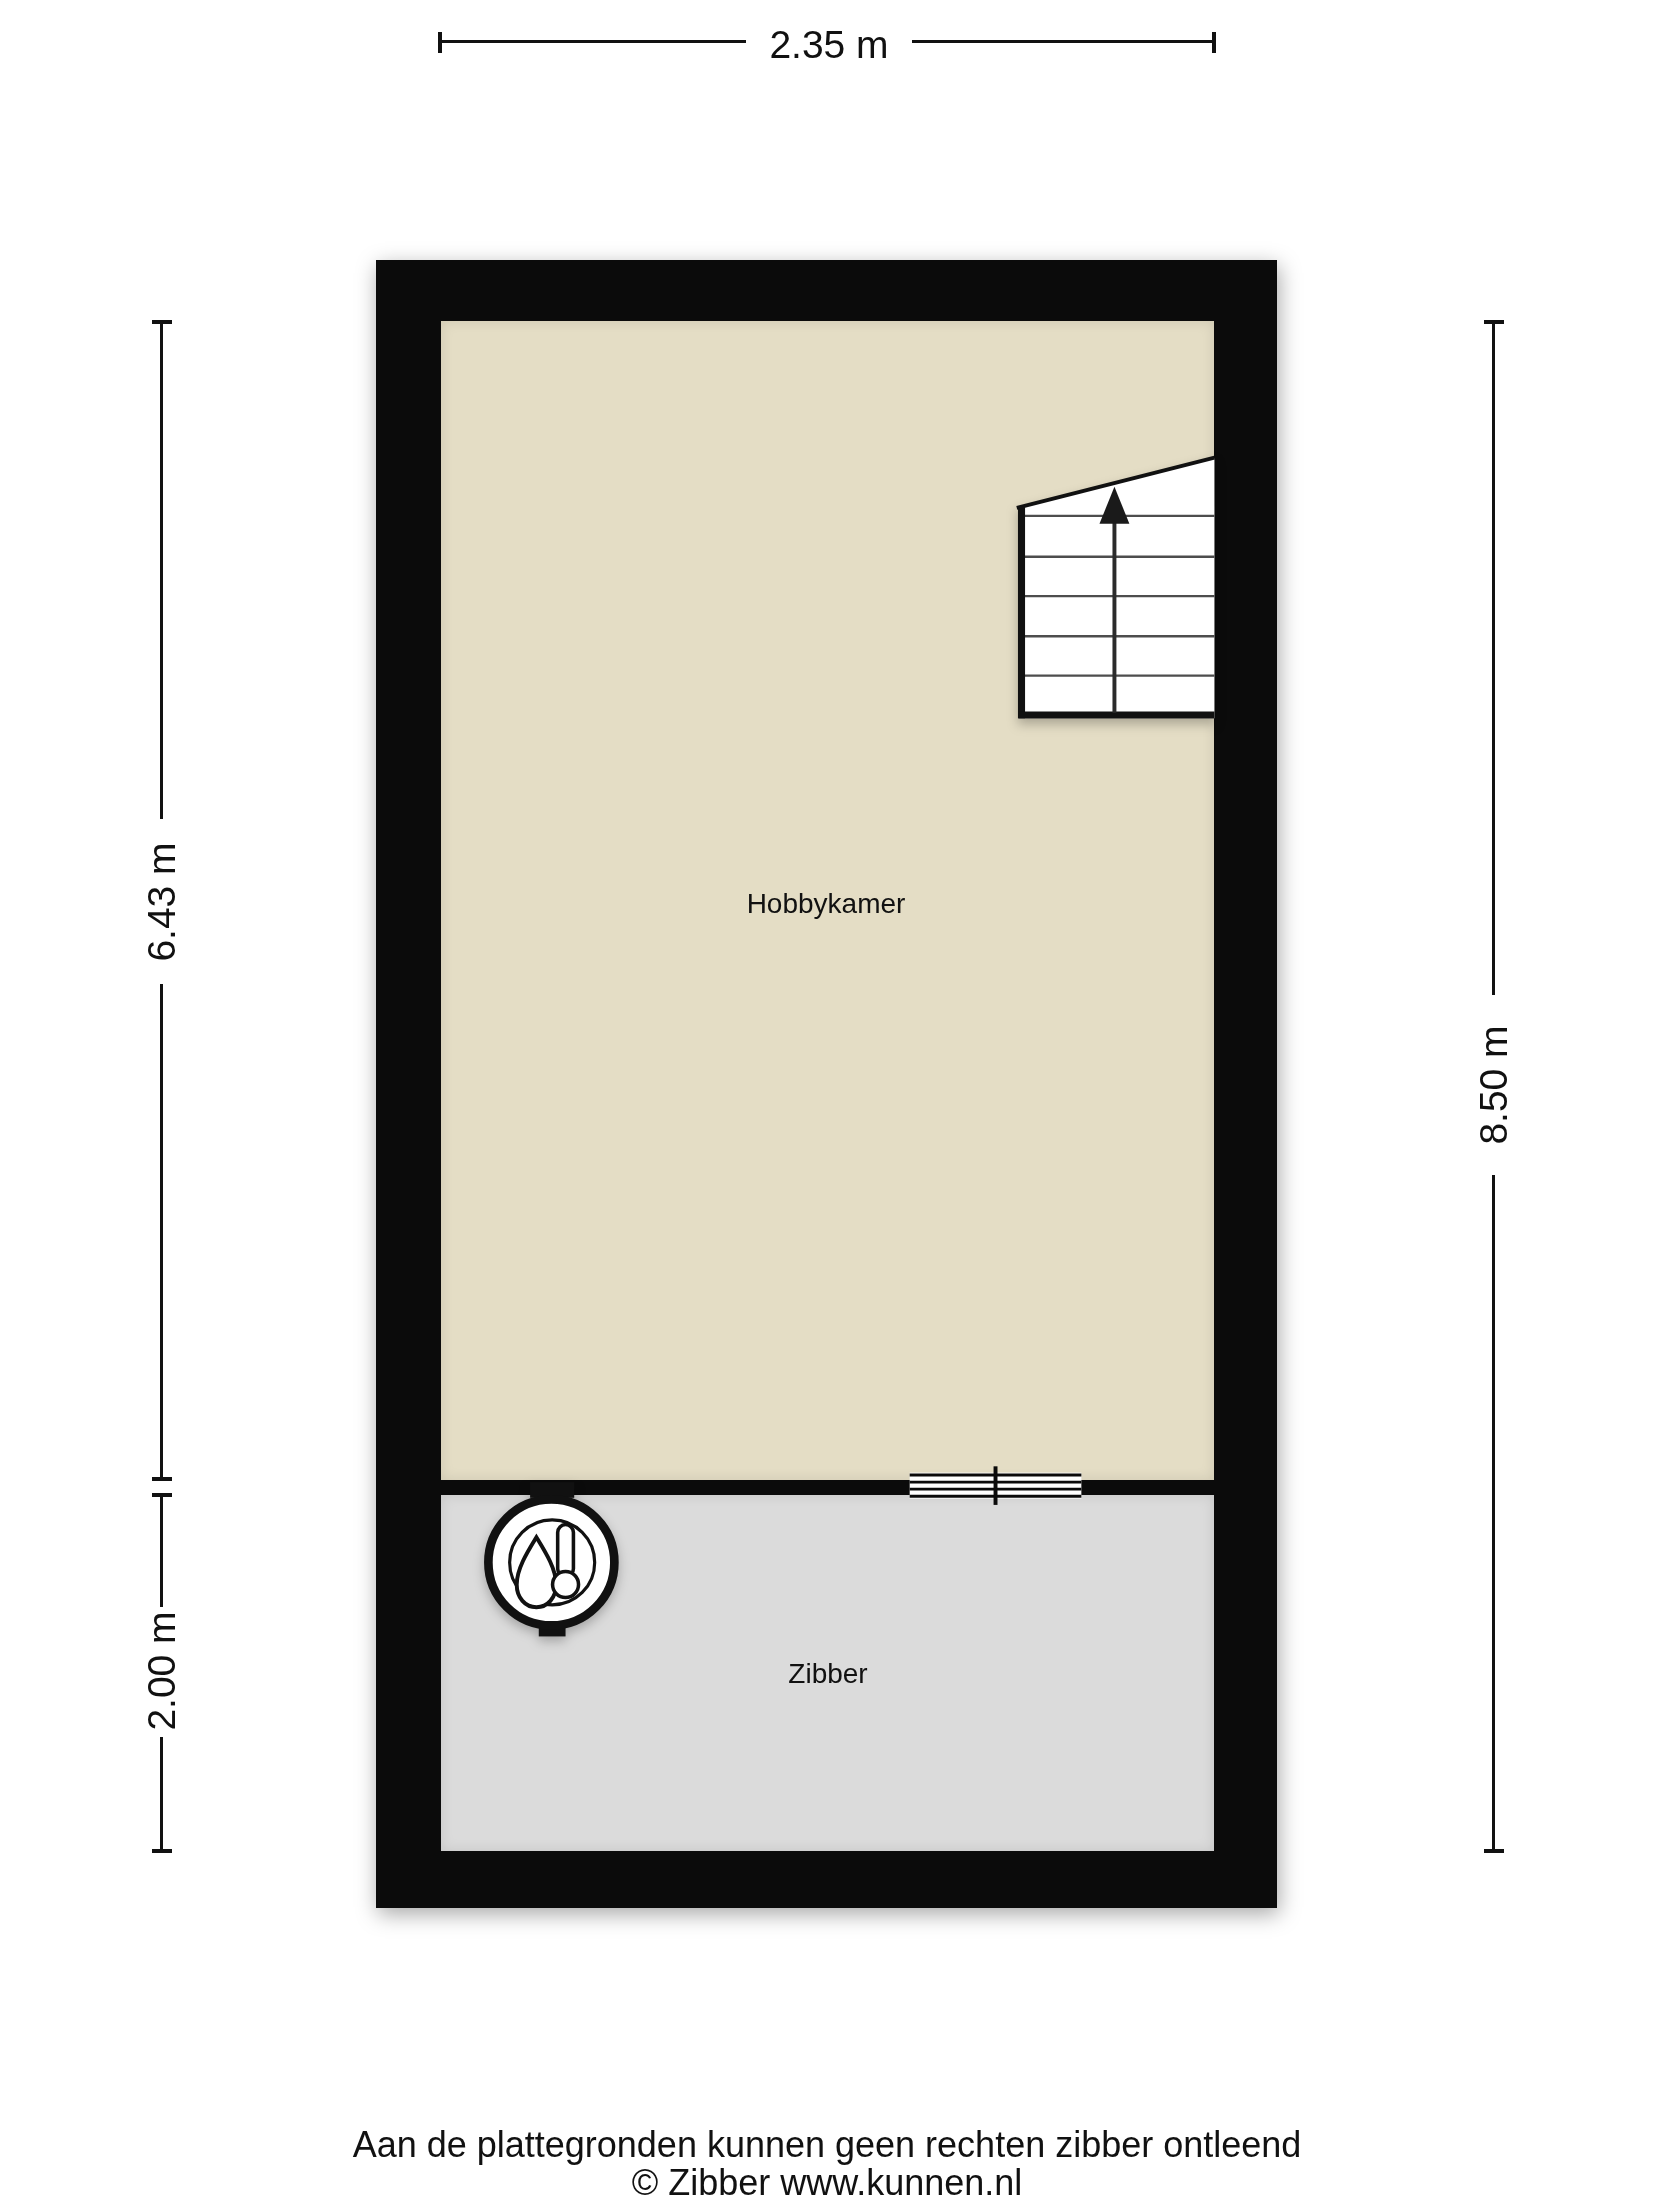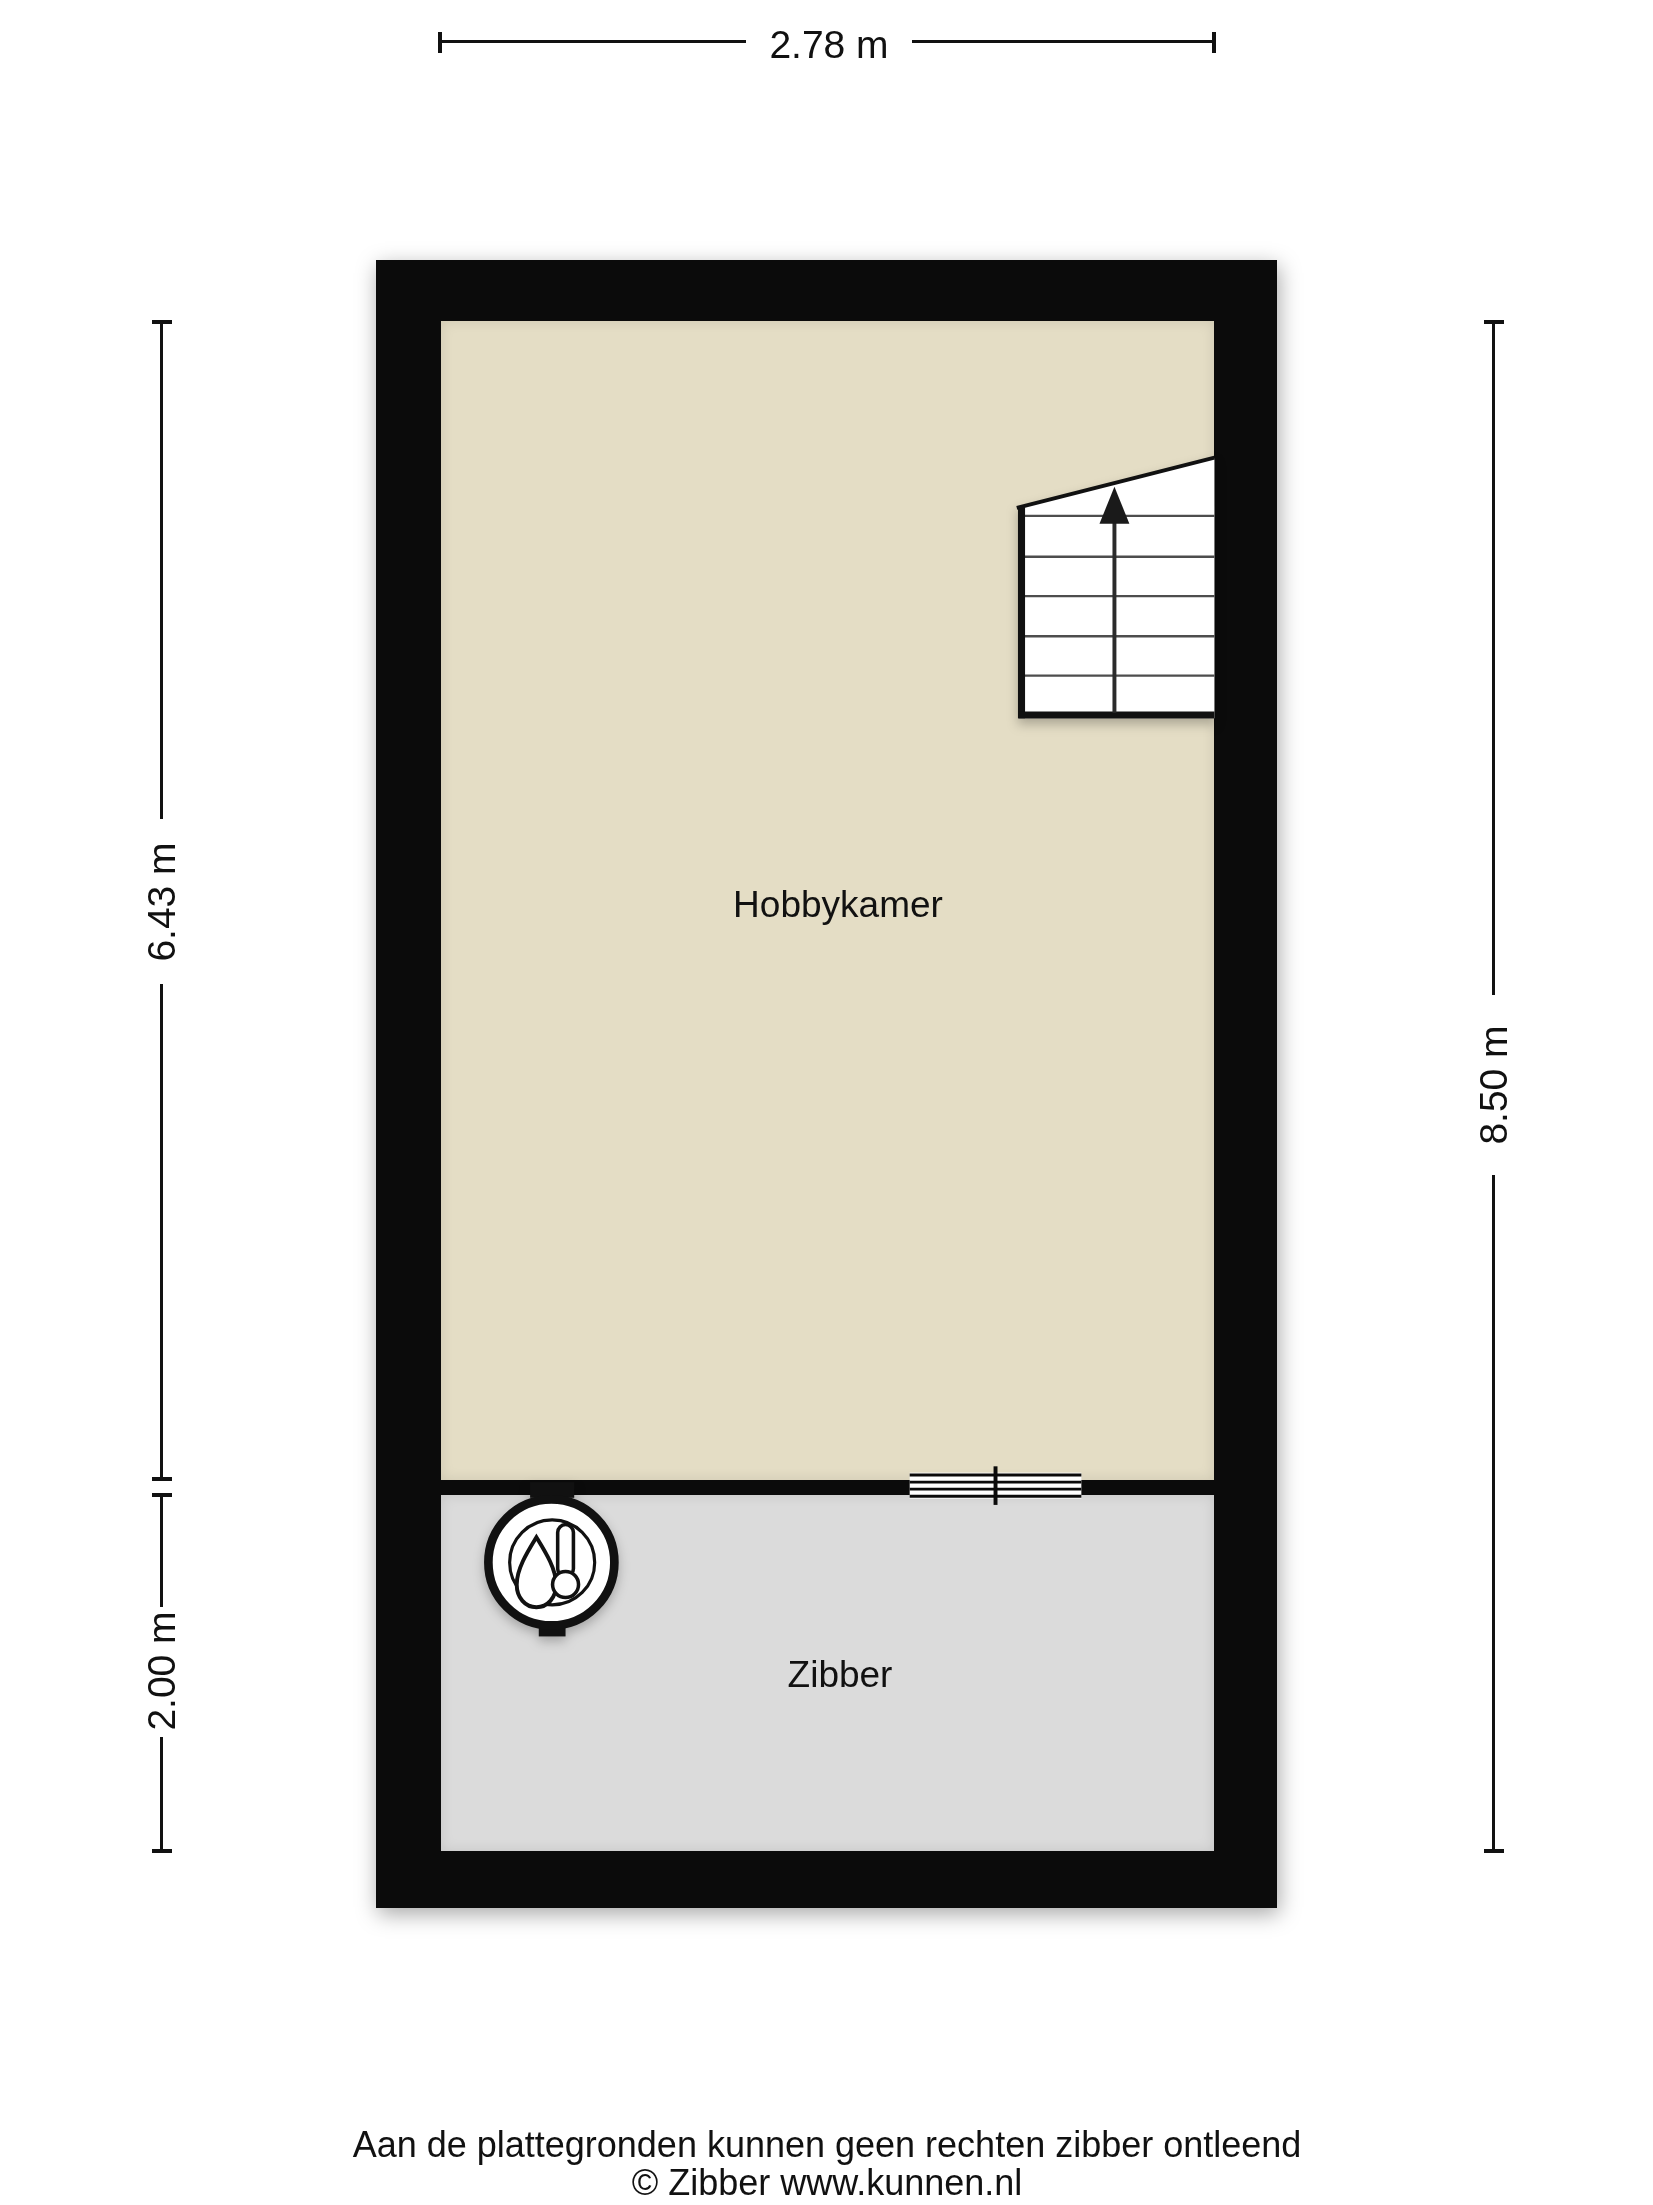--- a/index.html
+++ b/index.html
@@ -24,42 +24,42 @@
   
   .plan{
     position:absolute;left:376px;top:260px;width:901px;height:1648px;
     background:var(--wall,#0b0b0b);
     box-shadow:1.6px 6.3px 20.5px rgba(0,0,0,0.35);
   }
   .room{position:absolute;box-shadow:inset 0 0 12.6px rgba(0,0,0,0.10);}
   .room-hobby{left:65px;top:61px;width:773px;height:1159px;background:var(--hobbykamer-floor,#e4ddc5);}
   .room-berging{left:65px;top:1235px;width:773px;height:356px;background:var(--berging-floor,#dbdbdb);}
   .room-label{
-    position:absolute;font-size:37px;line-height:1;white-space:nowrap;
-    transform:translate(-50%,-50%);color:var(--ink,#111);margin-left:12px;
+    position:absolute;font-size:28px;line-height:1;white-space:nowrap;
+    transform:translate(-50%,-50%);color:var(--ink,#111);
   }
   
   .overlay{position:absolute;left:0;top:0;width:1654px;height:2205px;pointer-events:none;}
   
   .footer-line{
     position:absolute;left:827px;transform:translate(-50%,-50%);
     font-size:36px;line-height:1.15;white-space:nowrap;color:var(--ink,#111);
   }
 </style>
 </head>
 <body>
 
 <div class="canvas">
 
   <div>
     <div class="dim-seg-h" style="left:439px;top:40px;width:307px;"></div>
     <div class="dim-seg-h" style="left:912px;top:40px;width:302px;"></div>
     <div class="dim-tick-v" style="left:438px;top:31.5px;"></div>
     <div class="dim-tick-v" style="left:1212px;top:31.5px;"></div>
-    <div class="dim-label" style="left:829px;top:44px;">2.78 m</div>
+    <div class="dim-label" style="left:829px;top:44px;">2.35 m</div>
   </div>
 
   <div>
     <div class="dim-seg-v" style="left:160px;top:321px;height:498px;"></div>
     <div class="dim-seg-v" style="left:160px;top:984px;height:495px;"></div>
     <div class="dim-tick-h" style="left:152px;top:320px;"></div>
     <div class="dim-tick-h" style="left:152px;top:1477px;"></div>
     <div class="dim-label rot" style="left:161px;top:902px;">6.43 m</div>
   </div>
 

